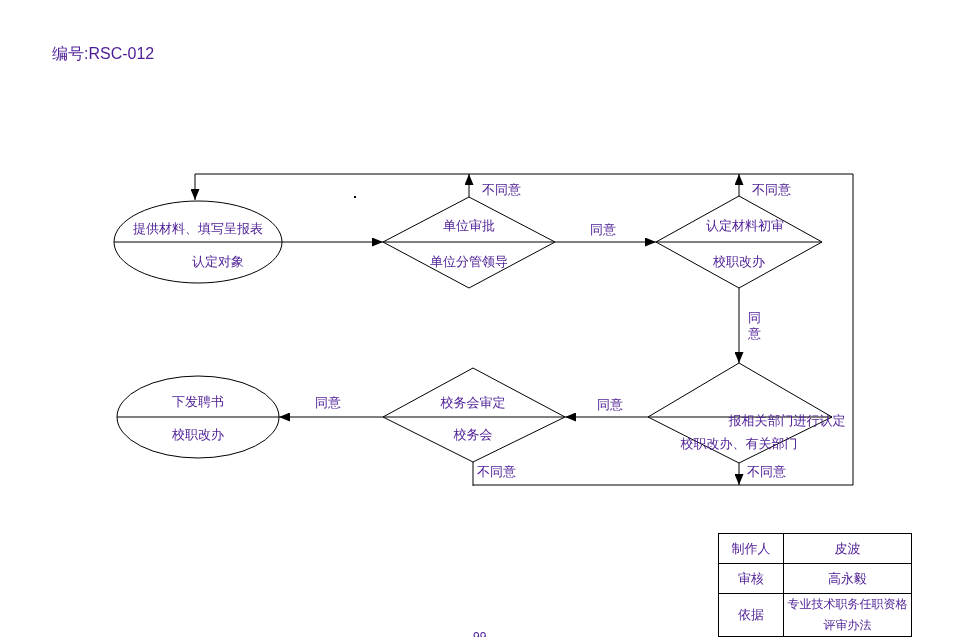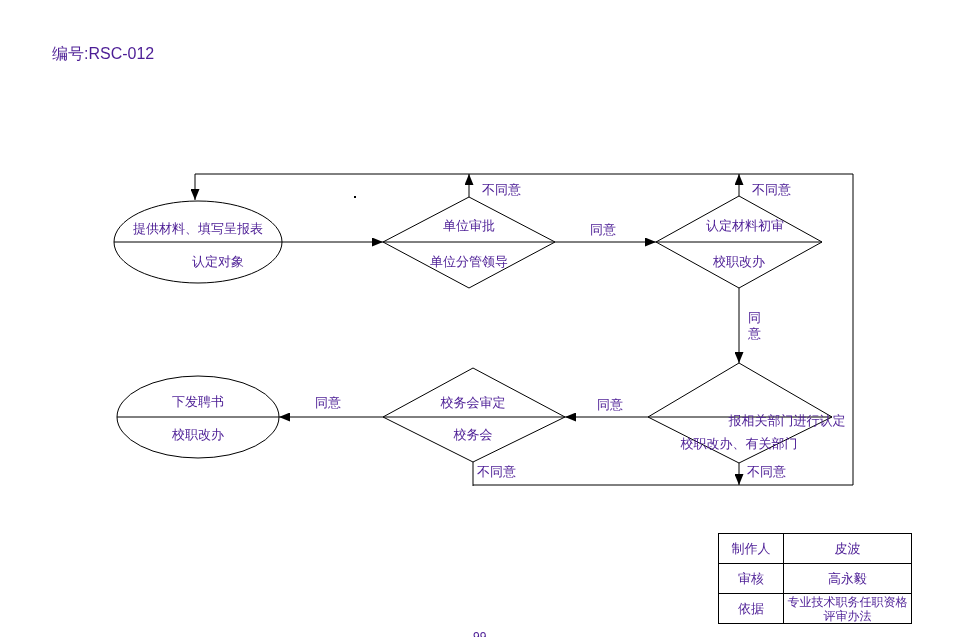--- a/index.html
+++ b/index.html
@@ -11,21 +11,21 @@
   .node-label{font-size:13px;transform:translateX(-50%);}
   .edge-label{font-size:13px;}
   .edge-label-vert{position:absolute;font-size:13px;width:15px;line-height:16px;
                    word-break:break-all;text-align:center;white-space:normal;}
   #flow-svg{position:absolute;left:0;top:0;}
   #info-table{position:absolute;left:718px;top:533px;border-collapse:collapse;table-layout:fixed;}
   #info-table td{border:1px solid #000;text-align:center;vertical-align:middle;
                  font-size:13px;padding:0;height:29px;}
   #info-table td.lbl{width:64px;margin-left:30px;}
   #info-table td.val{width:127px;}
-  #info-table td.val-wrap{font-size:12px;line-height:14px;white-space:normal;}
+  #info-table td.val-wrap{font-size:12px;line-height:21px;white-space:normal;}
   #page-number{left:473px;top:630px;font-size:12px;}
 </style>
 </head>
 <body>
 
 <div id="page">
 
   <div class="abs" id="doc-number">编号:RSC-012</div>
 
   <svg id="flow-svg" width="957" height="637">

